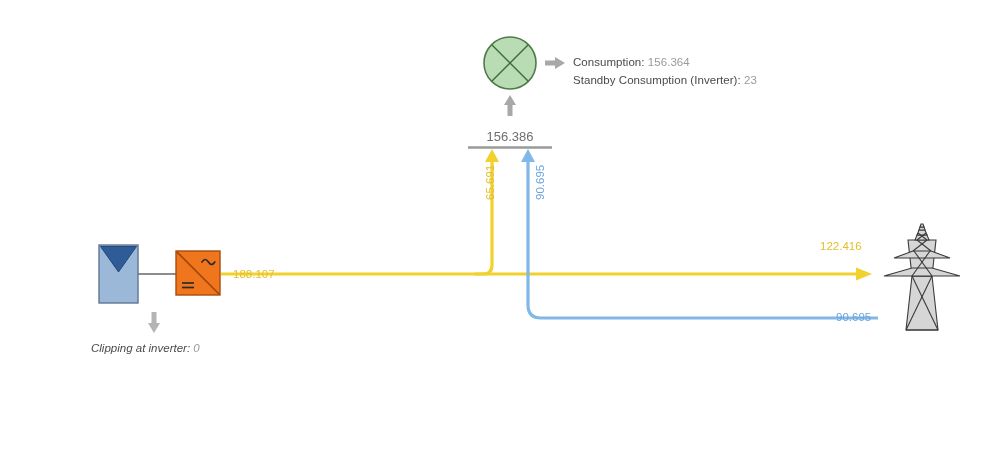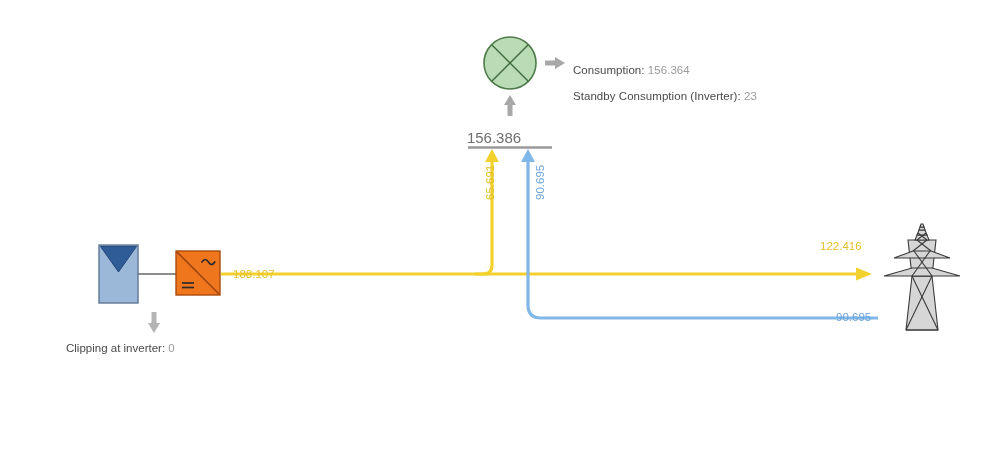--- a/index.html
+++ b/index.html
@@ -26,21 +26,20 @@
     width: 1000px;
     height: 466px;
   }
   
   .info-line {
     position: absolute;
     font-size: 11.5px;
     color: #4a4a4a;
     white-space: nowrap;
     letter-spacing: 0.05px;
-    margin-top: 8px;
   }
   .info-line .val {
     color: #9a9a9a;
   }
   
   .clip-label {
     position: absolute;
     font-size: 11.5px;
     color: #4a4a4a;
     white-space: nowrap;
@@ -56,23 +55,24 @@
     white-space: nowrap;
   }
   .lbl-blue {
     position: absolute;
     font-size: 11.5px;
     color: #6aa4dc;
     white-space: nowrap;
   }
   .lbl-gray {
     position: absolute;
-    font-size: 15px;
+    font-size: 13px;
     color: #6f6f6f;
     white-space: nowrap;
+    margin-left: 16px;
   }
   .rot {
     transform: rotate(-90deg);
     transform-origin: left top;
   }
 </style>
 </head>
 <body>
 
 <div id="diagram">
@@ -164,26 +164,26 @@
       <line x1="917" y1="240" x2="926" y2="233"></line>
       <line x1="927" y1="240" x2="918" y2="233"></line>
     </g>
 
   </svg>
 
   <div class="info-line" style="left:573px; top:56px;">
     <span>Consumption:</span>
     <span class="val">156.364</span>
   </div>
-  <div class="info-line" style="left:573px; top:82px;">
+  <div class="info-line" style="left:573px; top:74px;">
     <span>Standby Consumption (Inverter):</span>
     <span class="val">23</span>
   </div>
 
-  <div class="clip-label" style="left:66px; top:342px;">
+  <div class="clip-label" style="left:91px; top:342px;font-style:italic;">
     <span>Clipping at inverter:</span>
     <span class="val">0</span>
   </div>
 
   <div class="lbl-gray" style="left:494px; top:129px; transform:translateX(-50%);">156.386</div>
 
   <div class="lbl-yellow" style="left:233px; top:268px;">188.107</div>
 
   <div class="lbl-yellow" style="left:820px; top:240px;">122.416</div>
 

